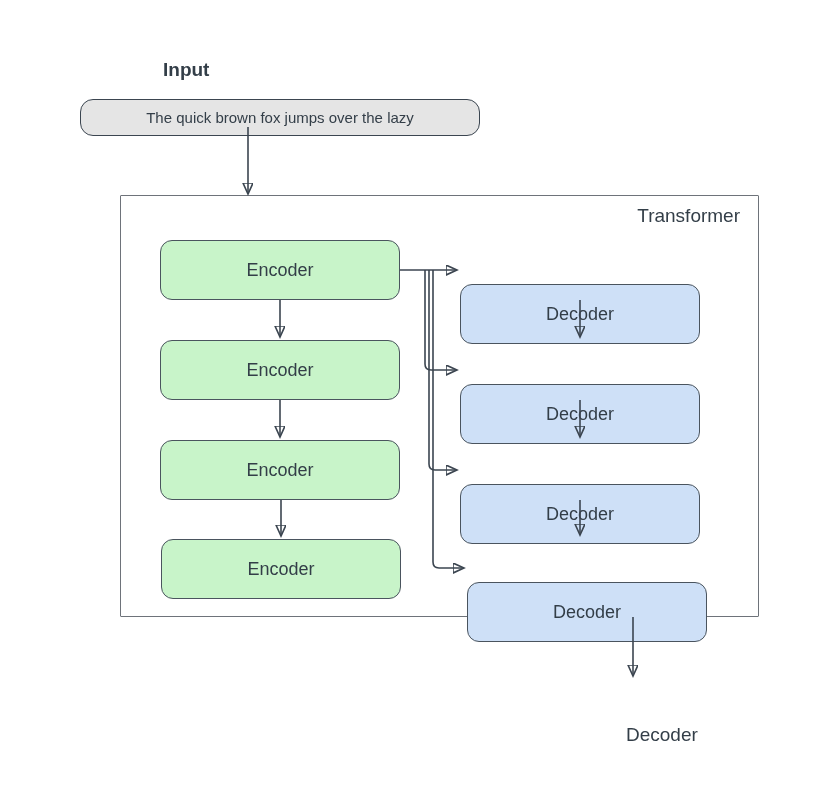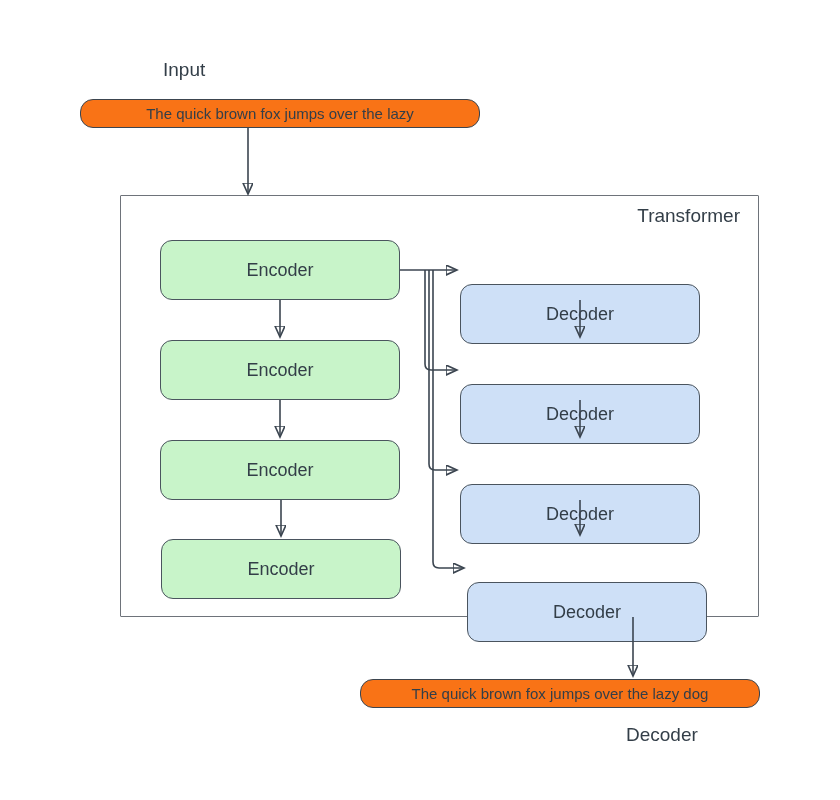--- a/index.html
+++ b/index.html
@@ -19,22 +19,22 @@
     position: absolute;
     color: var(--text, #333e48);
     font-size: 19px;
     line-height: 22px;
     white-space: nowrap;
   }
   .pill {
     position: absolute;
     box-sizing: border-box;
     width: 400px;
-    height: 29px;
-    background: #f97316;
+    height: 37px;
+    background: #e5e5e5;
     border: 1.5px solid var(--stroke_dark, #3b4550);
     border-radius: 13px;
     display: flex;
     align-items: center;
     justify-content: center;
     color: var(--text, #333e48);
     font-size: 15px;
     white-space: nowrap;
   }
   .container-box {
@@ -88,21 +88,21 @@
     stroke: var(--stroke_dark, #3b4550);
     stroke-width: 1.6;
     fill: none;
   }
 </style>
 </head>
 <body>
 
 <div class="canvas">
 
-  <div class="free-label" style="left:163px; top:59px;">Input</div>
+  <div class="free-label" style="left:163px; top:59px;font-weight:bold;">Input</div>
 
   <div class="pill" style="left:80px; top:99px;">
     <span>The quick brown fox jumps over the lazy</span>
   </div>
 
   <div class="container-box">
     <div class="container-label">Transformer</div>
   </div>
 
   <div class="node encoder" style="left:160px; top:240px;">
@@ -149,19 +149,16 @@
     <path d="M580,500 L580,534" marker-end="url(#arr)"></path>
 
     <path d="M400,270 L456,270" marker-end="url(#arr)"></path>
     <path d="M425,270 L425,364 Q425,370 431,370 L456,370" marker-end="url(#arr)"></path>
     <path d="M429,270 L429,464 Q429,470 435,470 L456,470" marker-end="url(#arr)"></path>
     <path d="M433,270 L433,562 Q433,568 439,568 L463,568" marker-end="url(#arr)"></path>
 
     <path d="M633,617 L633,675" marker-end="url(#arr)"></path>
   </svg>
 
-  <div class="pill" style="left:360px; top:679px;">
-    <span>The quick brown fox jumps over the lazy dog</span>
-  </div>
 
   <div class="free-label" style="left:626px; top:724px;">Decoder</div>
 
 </div>
 
 </body></html>

